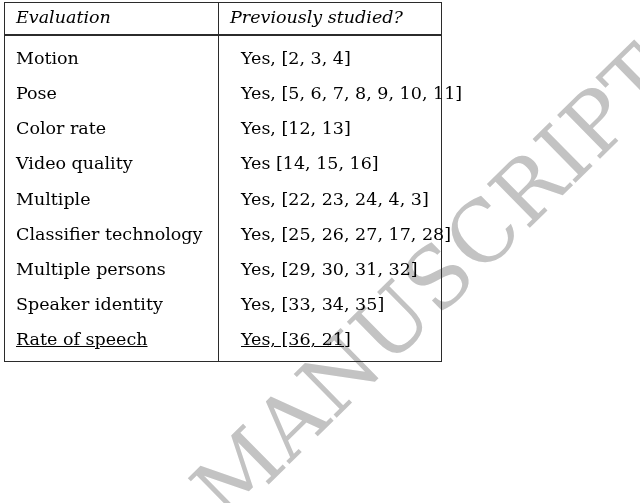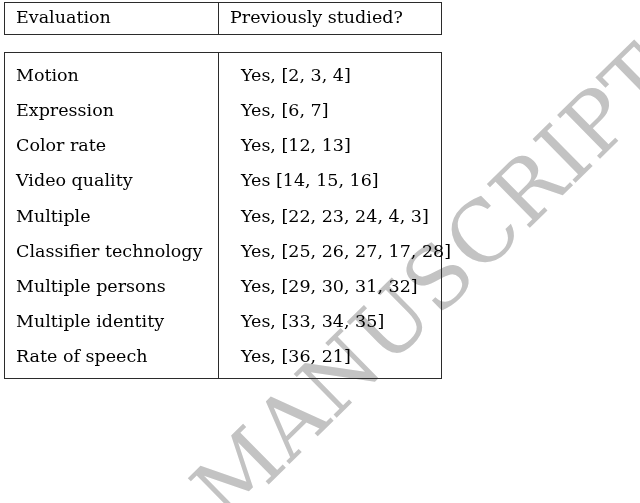--- a/index.html
+++ b/index.html
@@ -59,21 +59,22 @@
     table-layout: fixed;
     background: transparent;
   }
   table.tbl td, table.tbl th {
     background: transparent;
   }
 
   
   #header-table {
     border: 1.2px solid #2b2b2b;
-    margin-bottom: 17px;
+    margin-bottom: 0;
+    font-style: italic;
   }
   #header-table th {
     font-weight: normal;
     text-align: left;
     font-size: 17.5px;
     padding: 5px 0 7px 11px;
     vertical-align: baseline;
     line-height: 1.1;
   }
   #header-table th.c1 {
@@ -96,21 +97,21 @@
   }
   #body-table td.c1 {
     width: 202px;
     border-right: 1.2px solid #2b2b2b;
     padding-left: 11px;
   }
   #body-table td.c2 {
     padding-left: 22px;
   }
   #body-table tr:first-child td { padding-top: 4px; }
-  #body-table tr:last-child td { padding-bottom: 4px; }
+  #body-table tr:last-child td { padding-bottom: 4px; text-decoration: underline; }
 </style>
 </head>
 <body>
 
 <div id="watermark-layer">
   <div id="watermark-text" style="color: rgb(195, 195, 195); transform: rotate(-44.5deg);">MANUSCRIPT</div>
 </div>
 
 <div id="table-wrap">
 
@@ -123,22 +124,22 @@
     </thead>
   </table>
 
   <table class="tbl" id="body-table">
     <tbody id="rows-container">
         <tr>
           <td class="c1">Motion</td>
           <td class="c2">Yes, [2, 3, 4]</td>
         </tr>
         <tr>
-          <td class="c1">Expression</td>
-          <td class="c2">Yes, [6, 7]</td>
+          <td class="c1">Pose</td>
+          <td class="c2">Yes, [5, 6, 7, 8, 9, 10, 11]</td>
         </tr>
         <tr>
           <td class="c1">Color rate</td>
           <td class="c2">Yes, [12, 13]</td>
         </tr>
         <tr>
           <td class="c1">Video quality</td>
           <td class="c2">Yes [14, 15, 16]</td>
         </tr>
         <tr>
@@ -147,21 +148,21 @@
         </tr>
         <tr>
           <td class="c1">Classifier technology</td>
           <td class="c2">Yes, [25, 26, 27, 17, 28]</td>
         </tr>
         <tr>
           <td class="c1">Multiple persons</td>
           <td class="c2">Yes, [29, 30, 31, 32]</td>
         </tr>
         <tr>
-          <td class="c1">Multiple identity</td>
+          <td class="c1">Speaker identity</td>
           <td class="c2">Yes, [33, 34, 35]</td>
         </tr>
         <tr>
           <td class="c1">Rate of speech</td>
           <td class="c2">Yes, [36, 21]</td>
         </tr>
       </tbody>
   </table>
 
 </div>

